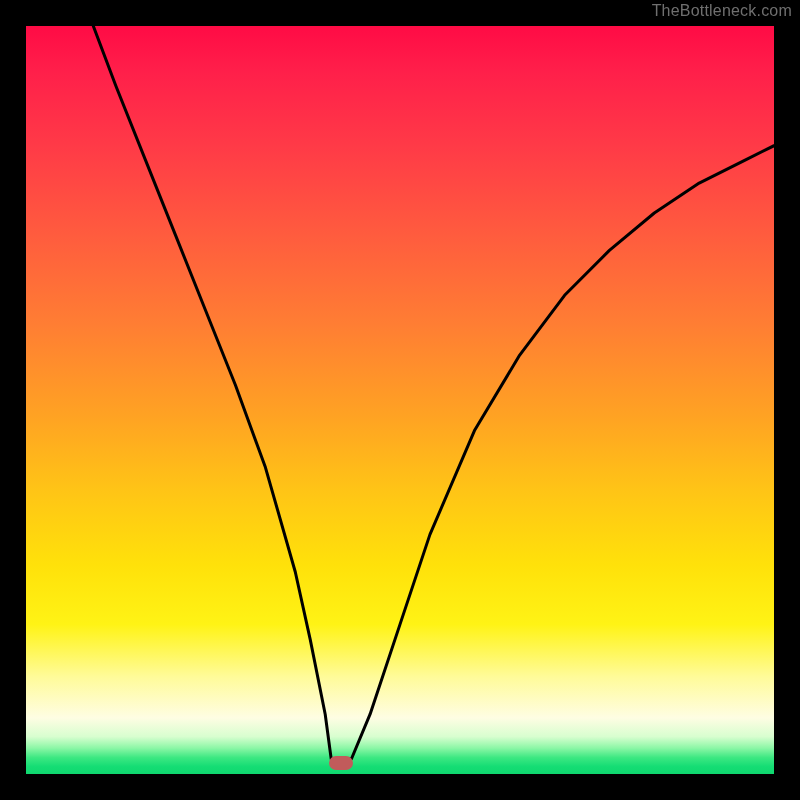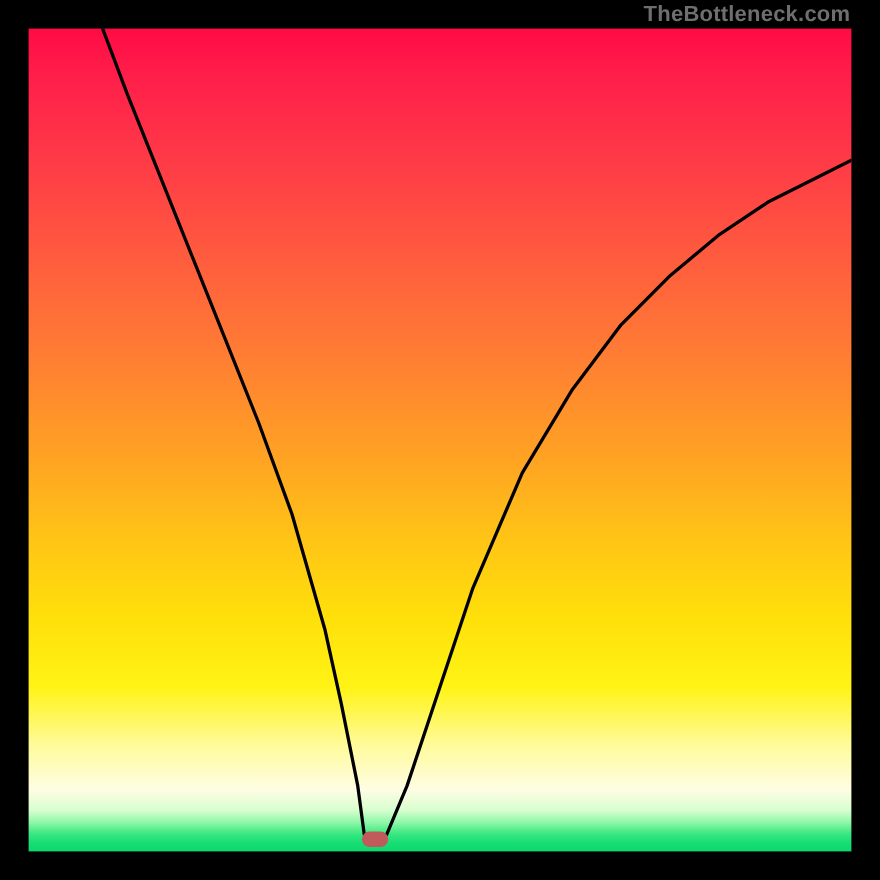--- a/index.html
+++ b/index.html
@@ -42,24 +42,24 @@
       #d8fecf 95.0%,
       #8df7a7 96.5%,
       #3de882 97.8%,
       #15dd74 99%,
       #0fd86f 100%
     );
   }
   .attribution {
     position: absolute;
     top: 2px;
-    right: 27px;
+    right: 8px;
     color: #6f6f6f;
-    font-size: 20px;
-    font-weight: 700;
+    font-size: 16px;
+    font-weight: 400;
     letter-spacing: 0.2px;
   }
   .curve-svg {
     position: absolute;
     top: 26px;
     left: 26px;
     width: 748px;
     height: 748px;
   }
   .curve-path {

